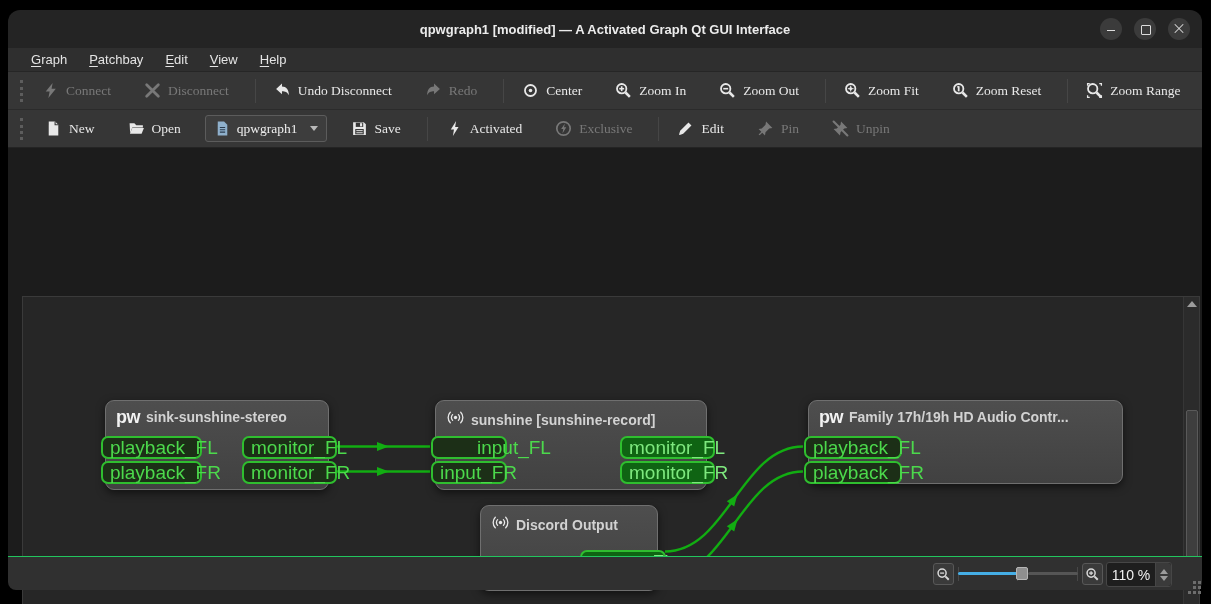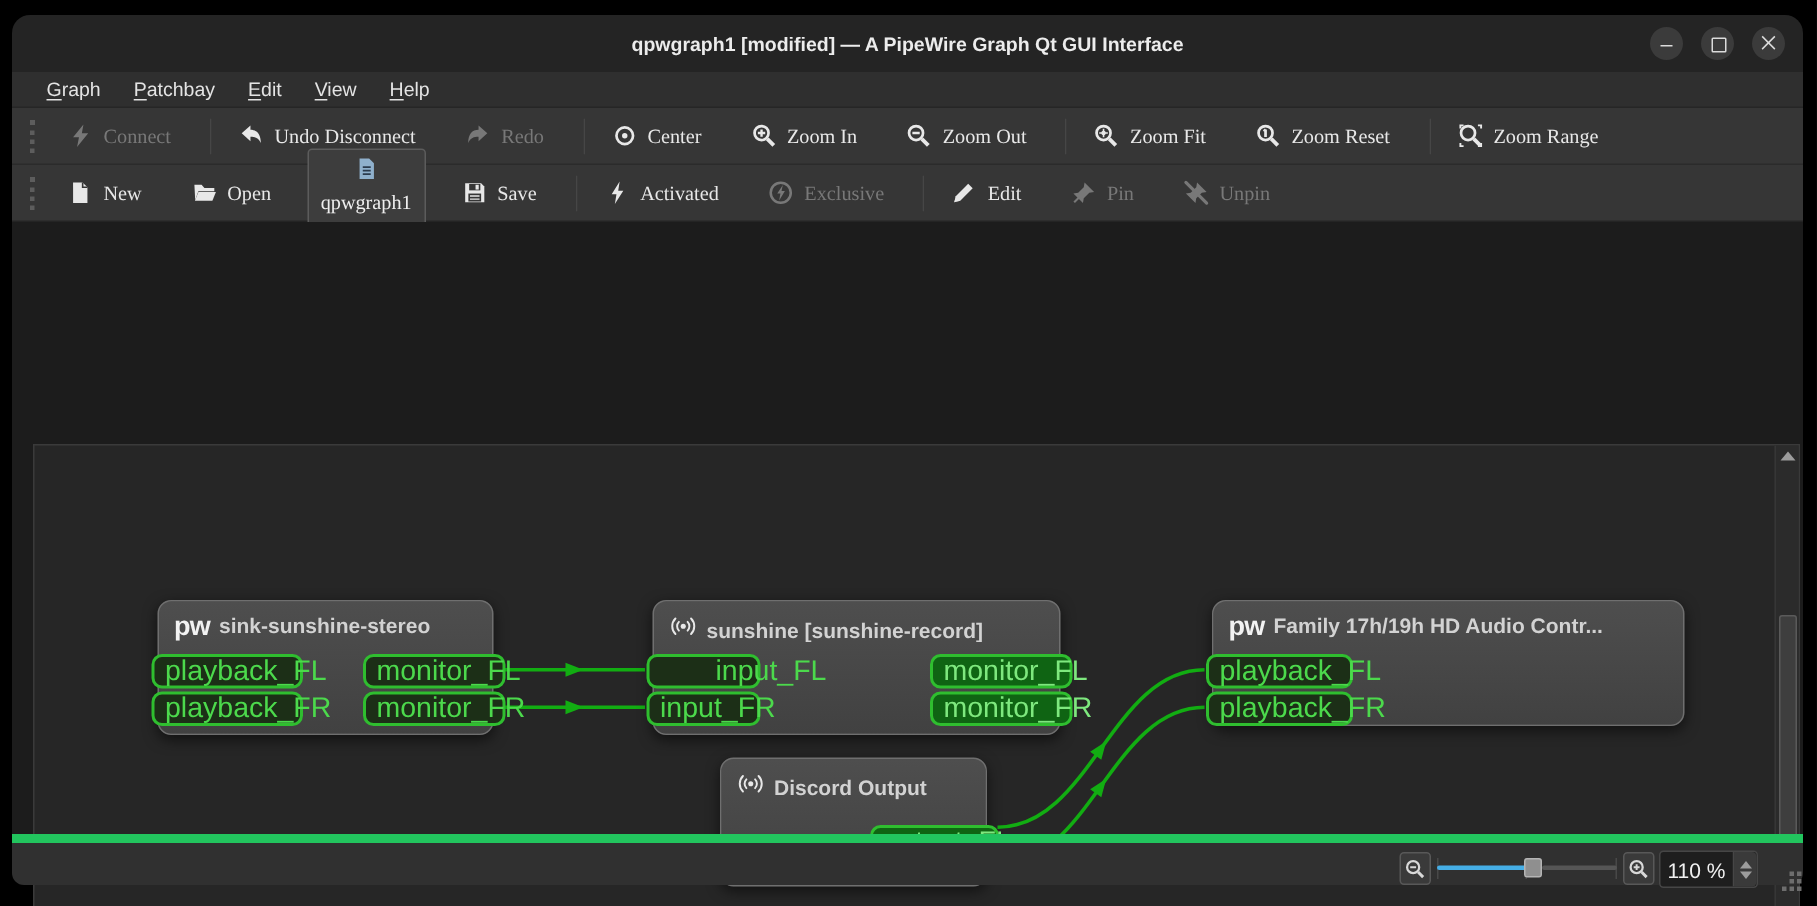--- a/index.html
+++ b/index.html
@@ -35,21 +35,21 @@
   #toolbar-main { top:72px; border-bottom:1px solid #2b2b2b; }
   #toolbar-file { top:110px; border-bottom:1px solid #242424; }
   .thandle { width:6px; height:22px; border-left:3px dotted #5d5d5d; margin:0 10px 0 2px; }
   .tbtn { display:flex; align-items:center; gap:7px; color:#e8e8e8; font-size:13.5px;
     padding:5px 9px; margin-right:15px; border-radius:3px; white-space:nowrap; }
   .tbtn.disabled { color:#787878; }
   .ticon { display:flex; width:17px; height:17px; align-items:center; justify-content:center; }
   .ticon svg { width:17px; height:17px; }
   .tsep { width:1px; height:24px; background:#292929; border-right:1px solid #464646; margin:0 9px 0 2px; }
   .combo { display:flex; align-items:center; gap:6px; background:#3d3d3d; border:1px solid #5c5c5c;
-    border-radius:3px; padding:4px 8px; margin-right:15px; color:#eeeeee; font-size:13.5px;flex-direction:column; }
+    border-radius:3px; padding:4px 8px; margin-right:15px; color:#eeeeee; font-size:13.5px; }
   .combo .ticon { color:#8fb0cc; }
   .caret { width:0; height:0; border-left:4.5px solid transparent; border-right:4.5px solid transparent;
     border-top:5px solid #b9b9b9; margin-left:6px; }
 
   
   #central { position:absolute; left:8px; top:148px; width:1194px; height:408px; background:#1c1c1c; }
   #canvas { position:absolute; left:14px; top:148px; width:1178px; height:408px;
     background:#262626; border:1px solid #3a3a3a; }
   #edges { position:absolute; left:0; top:0; pointer-events:none; }
 
@@ -67,21 +67,21 @@
   
   .vscroll { position:absolute; right:0; top:0; width:16px; height:392px; background:#2b2b2b; border-left:1px solid #363636; }
   .sb-handle { position:absolute; background:#3e3e3e; border:1px solid #5a5a5a; border-radius:2px; }
   .sb-btn { position:absolute; width:14px; height:14px; display:flex; align-items:center; justify-content:center; }
   .tri { width:0; height:0; }
   .tri.up { border-left:5px solid transparent; border-right:5px solid transparent; border-bottom:6px solid #9c9c9c; }
   .tri.down { border-left:5px solid transparent; border-right:5px solid transparent; border-top:6px solid #9c9c9c; }
 
   
   #statusbar { position:absolute; left:8px; top:556px; width:1194px; height:34px; background:#303030;
-    border-top:6px solid #22c55e; border-radius:0 0 8px 8px; }
+    border-top:1px solid #22c55e; border-radius:0 0 8px 8px; }
   .zbtn { position:absolute; width:21px; height:22px; background:#3a3a3a; border:1px solid #585858;
     border-radius:3px; display:flex; align-items:center; justify-content:center; color:#d8d8d8; }
   .zbtn svg { width:15px; height:15px; }
   #zoom-slider-track-blue { position:absolute; height:3px; background:#45aee6; border-radius:2px; }
   #zoom-slider-track-grey { position:absolute; height:3px; background:#555; border-radius:2px; }
   #zoom-slider-handle { position:absolute; width:12px; height:13px; background:#8f8f8f; border:1px solid #b5b5b5; border-radius:2px; }
   .slider-tick { position:absolute; width:1px; height:14px; background:#484848; }
   #zoom-spinbox { position:absolute; left:1098px; top:5px; width:66px; height:25px; background:#1e1e1e;
     border:1px solid #464646; border-radius:3px; display:flex; align-items:center; }
   #zoom-value { flex:1; color:#f0f0f0; font-size:14px; text-align:center; }
@@ -91,21 +91,21 @@
   #spin-buttons .tri.down { border-left-width:4px; border-right-width:4px; border-top-width:5px; }
   #size-grip { position:absolute; right:6px; bottom:6px; width:3px; height:3px; background:#6d6d6d;
     box-shadow:-5px 10px #6d6d6d, 0 10px #6d6d6d, 5px 10px #6d6d6d, 0 5px #6d6d6d, 5px 5px #6d6d6d, 5px 0 #6d6d6d; }
 </style>
 </head>
 <body>
 
 <div id="screen">
 
   <div id="titlebar">
-    <div id="window-title">qpwgraph1 [modified] — A PipeWire Graph Qt GUI Interface</div>
+    <div id="window-title">qpwgraph1 [modified] — A Activated Graph Qt GUI Interface</div>
     <div id="win-controls">
         <div class="wbtn">
           <span class="wglyph min"></span>
         </div>
         <div class="wbtn">
           <span class="wglyph max"></span>
         </div>
         <div class="wbtn">
           <span class="wglyph cls"></span>
         </div>
@@ -122,20 +122,28 @@
 
   <div id="toolbar-main" class="toolbar">
       <div class="thandle"></div>
       <div class="tbtn disabled">
         <span class="ticon">
           <svg viewBox="0 0 16 16">
             <path d="M10 1 L3.5 9 H7.2 L6 15 L13 6.4 H9 Z" fill="currentColor"></path>
           </svg>
         </span>
         <span class="tlabel">Connect</span>
+      </div>
+      <div class="tbtn disabled">
+        <span class="ticon">
+          <svg viewBox="0 0 16 16">
+            <path d="M2.5 2.5 L13.5 13.5 M13.5 2.5 L2.5 13.5" stroke="currentColor" stroke-width="2.6" stroke-linecap="round"></path>
+          </svg>
+        </span>
+        <span class="tlabel">Disconnect</span>
       </div>
       <div class="tsep"></div>
       <div class="tbtn">
         <span class="ticon">
           <svg viewBox="0 0 16 16">
             <path d="M2 6.5 L7.5 1.5 L7.5 4.2 C11.5 4.2 14 7 14 12.5 C12.5 9.3 10.5 8.6 7.5 8.6 L7.5 11.5 Z" fill="currentColor"></path>
           </svg>
         </span>
         <span class="tlabel">Undo Disconnect</span>
       </div>

